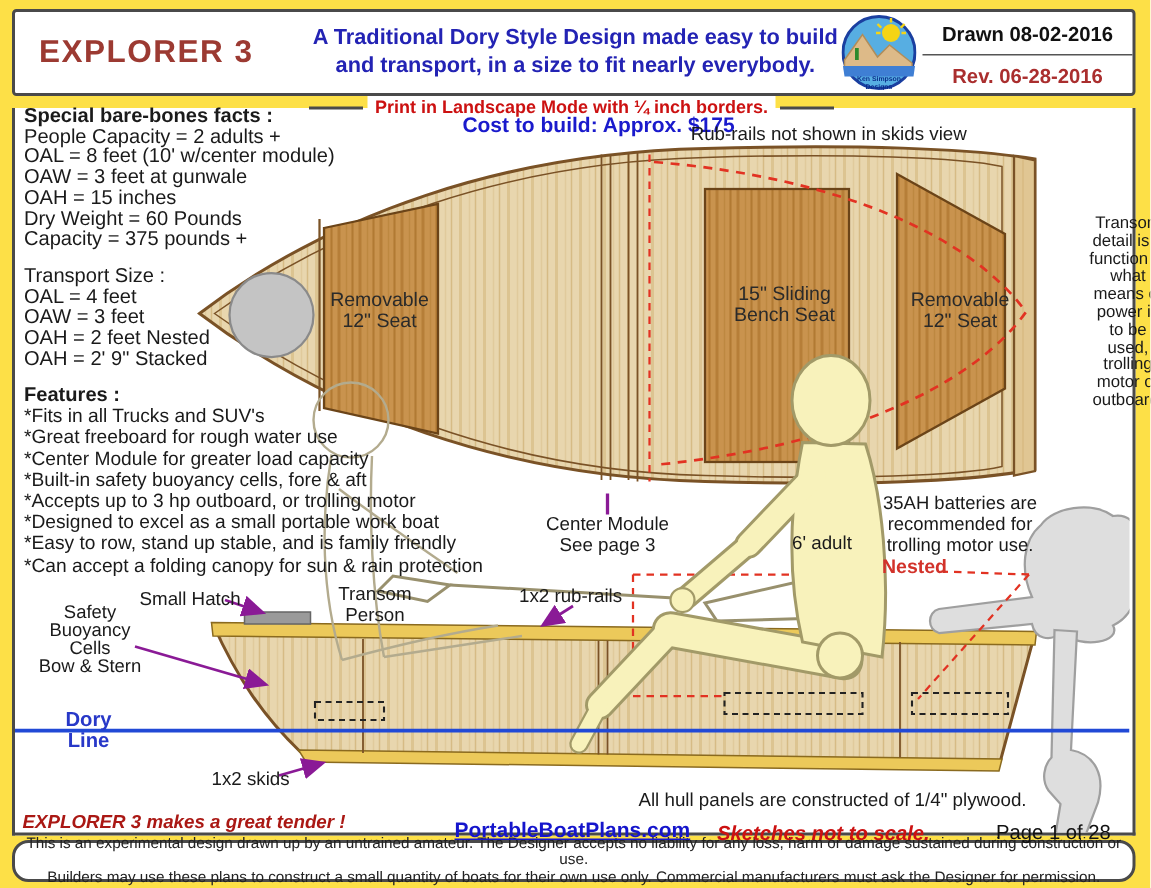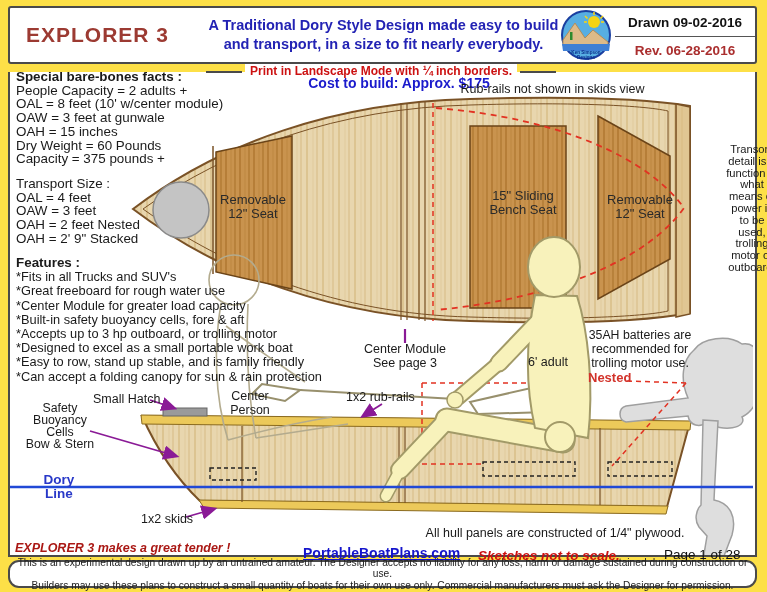--- a/index.html
+++ b/index.html
@@ -65,21 +65,21 @@
             <line x1="23" y1="12" x2="26" y2="12"></line>
           <line x1="40" y1="12" x2="43" y2="12"></line>
         </g>
         <path d="M2,30 L14,13 L24,28 L32,20 L47,32 L47,36 L2,36 Z" fill="#ddba88" stroke="#b08d5a" stroke-width="1"></path>
         <path d="M1,34 L49,34 L48,41 L2,41 Z" fill="#3f7fd4"></path>
         <rect x="9" y="22" width="2.5" height="8" fill="#2d8a2d"></rect>
         <text x="25" y="44" text-anchor="middle" font-size="4.6" font-weight="bold" fill="#0b2d8c">Ken Simpson</text>
         <text x="25" y="49" text-anchor="middle" font-size="4.6" font-weight="bold" fill="#0b2d8c">Designs</text>
       </svg>
       <div class="dates">
-        <div class="date-drawn">Drawn 09-02-2016</div>
+        <div class="date-drawn">Drawn 08-02-2016</div>
         <div class="date-rev">Rev. 06-28-2016</div>
       </div>
     </div>
   </div>
 
   <div class="note-line" style="left:206px;width:36px;"></div>
   <div class="note-line" style="left:520px;width:36px;"></div>
   <div class="lbl print-note">Print in Landscape Mode with ¼ inch borders.</div>
 
   <div class="box main-box"></div>
@@ -263,21 +263,21 @@
   <div class="lbl ctr" style="left:355px;top:342px;width:100px;font-size:12.5px;line-height:14px;">
     <div>Center Module</div>
     <div>See page 3</div>
   </div>
 
   <div class="lbl" style="left:528px;top:355px;">6' adult</div>
   <div class="lbl" style="left:346px;top:390px;">1x2 rub-rails</div>
   <div class="lbl" style="left:93px;top:392px;">Small Hatch</div>
 
   <div class="lbl ctr" style="left:214px;top:390px;width:72px;font-size:12.5px;line-height:13.5px;">
-    <div>Center</div>
+    <div>Transom</div>
     <div>Person</div>
   </div>
 
   <div class="lbl ctr buoy">
     <div>Safety</div>
     <div>Buoyancy</div>
     <div>Cells</div>
     <div>Bow &amp; Stern</div>
   </div>
 

